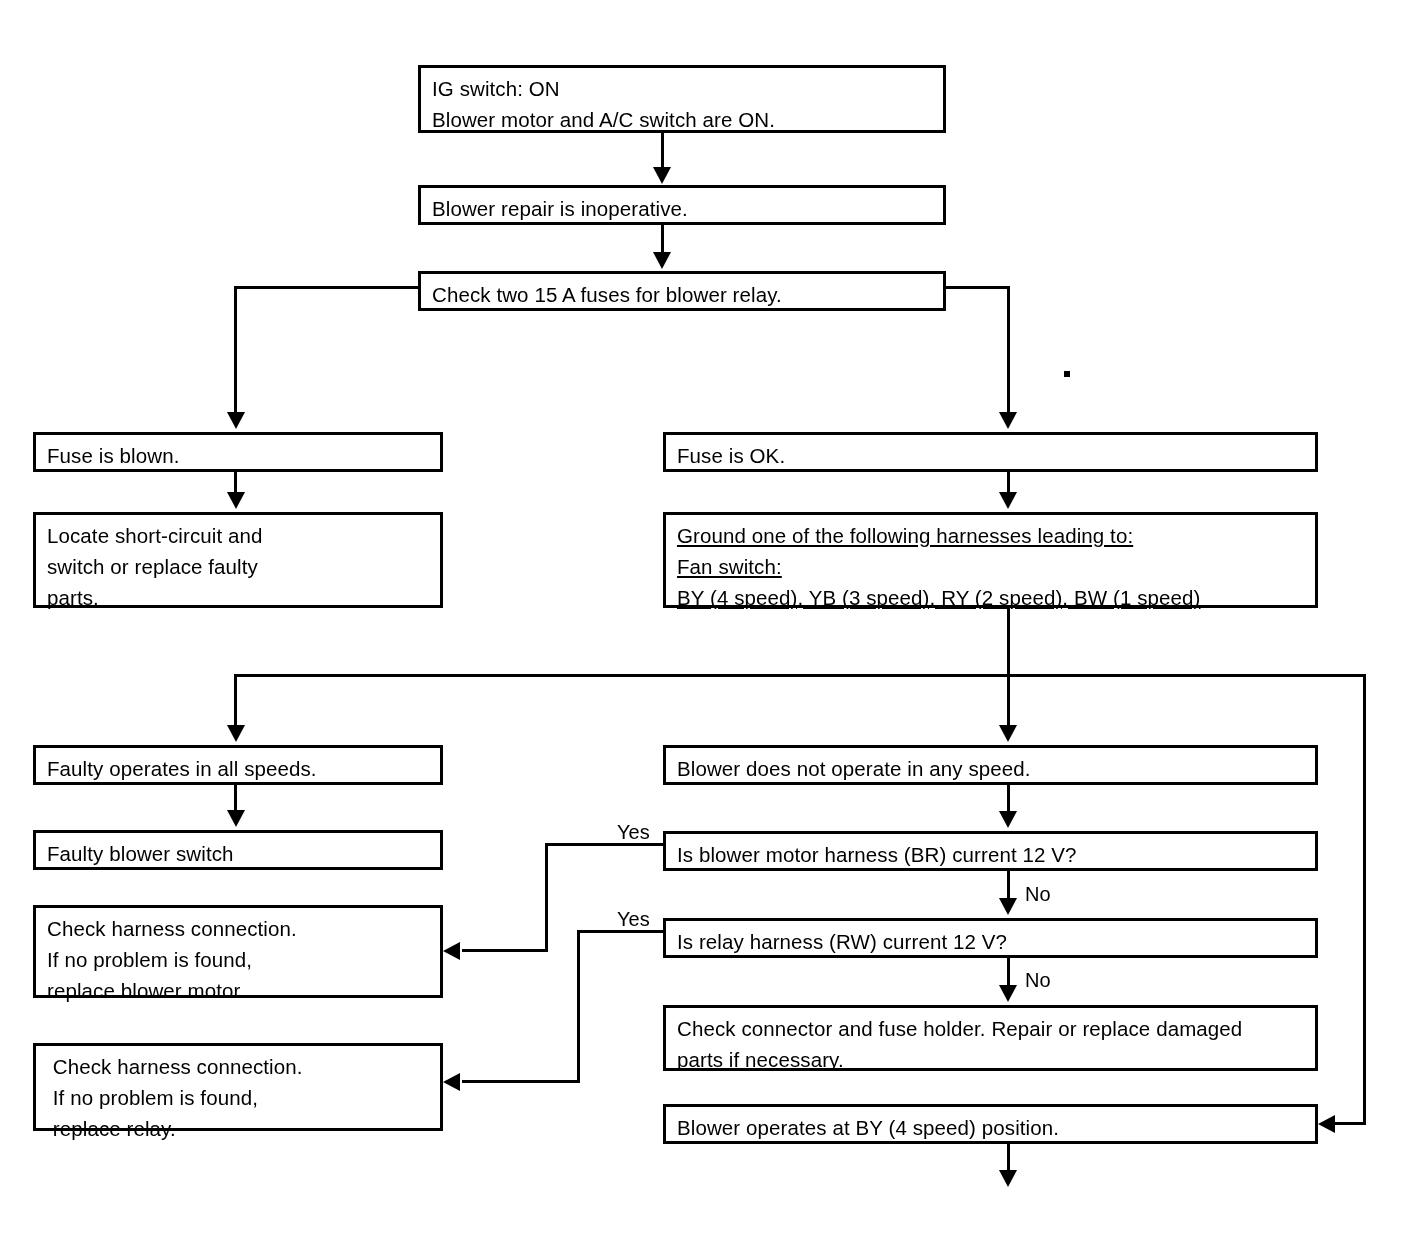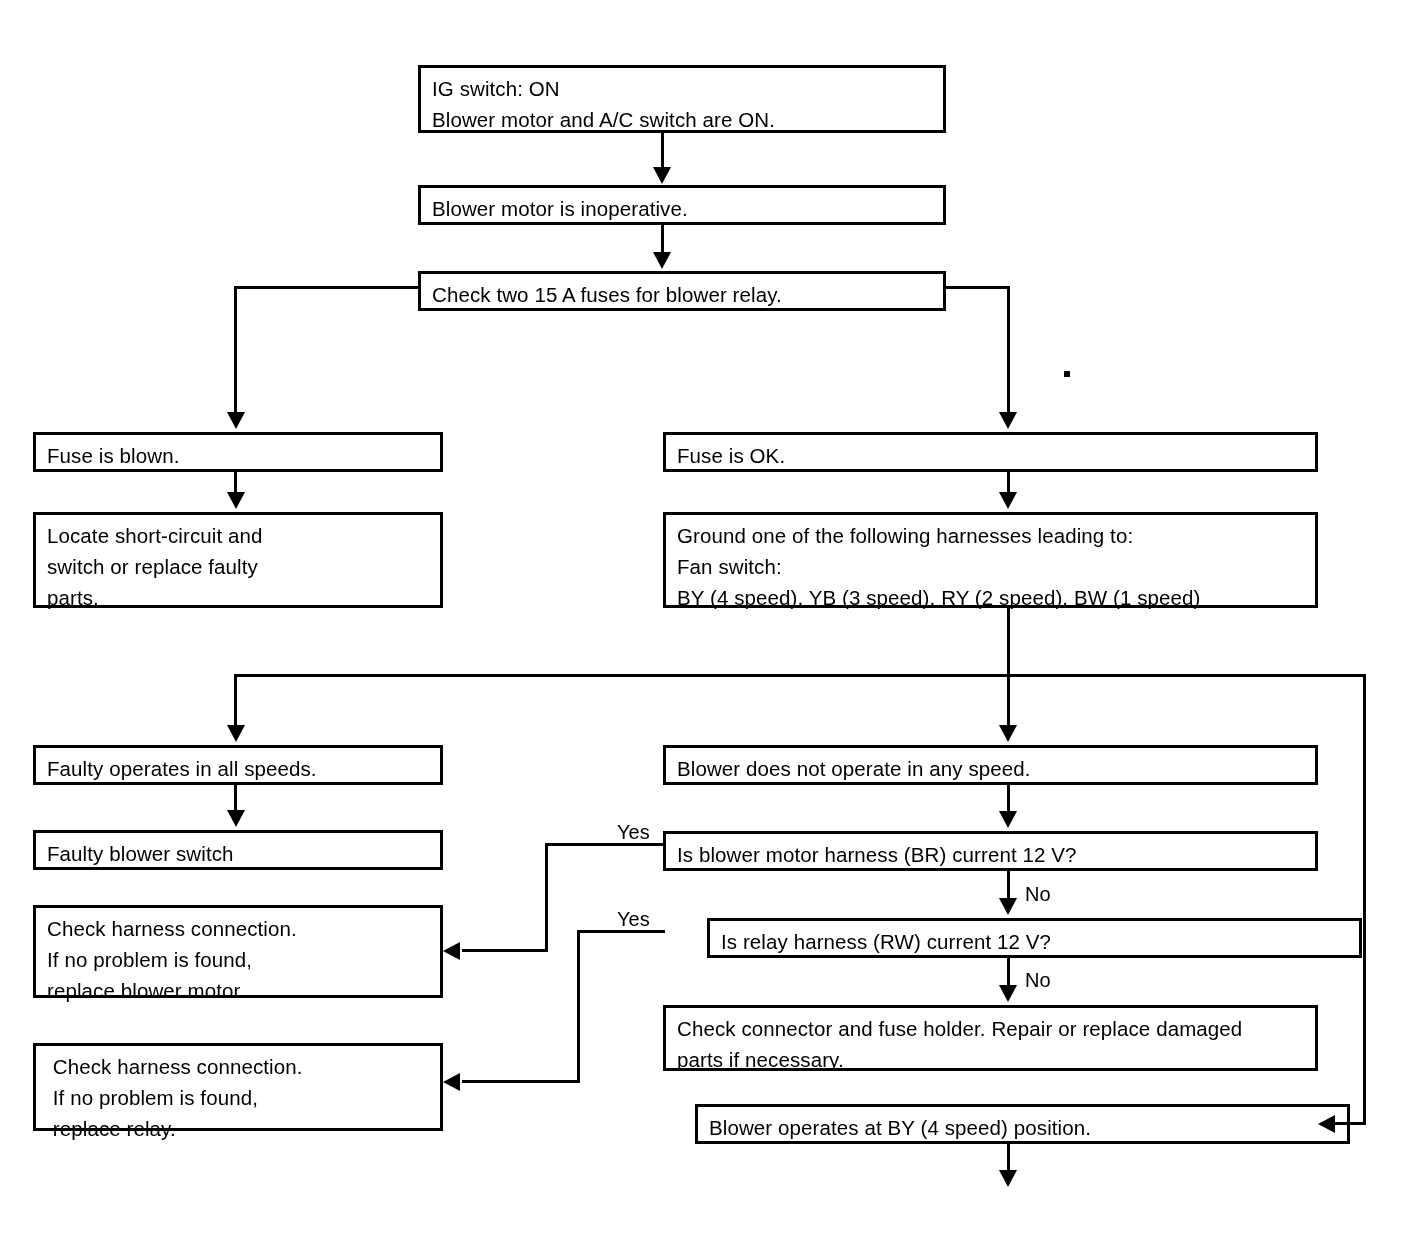--- a/index.html
+++ b/index.html
@@ -49,58 +49,58 @@
   .dot{position:absolute;width:6px;height:6px;background:#000;}
 </style>
 </head>
 <body>
 
 <div id="root">
 
   <div class="box" style="left:418px;top:65px;width:528px;height:68px;">IG switch: ON
 Blower motor and A/C switch are ON.</div>
 
-  <div class="box" style="left:418px;top:185px;width:528px;height:40px;">Blower motor is inoperative.</div>
+  <div class="box" style="left:418px;top:185px;width:528px;height:40px;">Blower repair is inoperative.</div>
 
   <div class="box" style="left:418px;top:271px;width:528px;height:40px;">Check two 15 A fuses for blower relay.</div>
 
   <div class="box" style="left:33px;top:432px;width:410px;height:40px;">Fuse is blown.</div>
 
   <div class="box" style="left:33px;top:512px;width:410px;height:96px;">Locate short-circuit and
 switch or replace faulty
 parts.</div>
 
   <div class="box" style="left:663px;top:432px;width:655px;height:40px;">Fuse is OK.</div>
 
-  <div class="box" style="left:663px;top:512px;width:655px;height:96px;">Ground one of the following harnesses leading to:
+  <div class="box" style="left:663px;top:512px;width:655px;height:96px;text-decoration:underline;">Ground one of the following harnesses leading to:
 Fan switch:
 BY (4 speed), YB (3 speed), RY (2 speed), BW (1 speed)</div>
 
   <div class="box" style="left:33px;top:745px;width:410px;height:40px;">Faulty operates in all speeds.</div>
 
   <div class="box" style="left:33px;top:830px;width:410px;height:40px;">Faulty blower switch</div>
 
   <div class="box" style="left:33px;top:905px;width:410px;height:93px;">Check harness connection.
 If no problem is found,
 replace blower motor.</div>
 
   <div class="box" style="left:33px;top:1043px;width:410px;height:88px;"> Check harness connection.
  If no problem is found,
  replace relay.</div>
 
   <div class="box" style="left:663px;top:745px;width:655px;height:40px;">Blower does not operate in any speed.</div>
 
   <div class="box" style="left:663px;top:831px;width:655px;height:40px;">Is blower motor harness (BR) current 12 V?</div>
 
-  <div class="box" style="left:663px;top:918px;width:655px;height:40px;margin-left:44px;">Is relay harness (RW) current 12 V?</div>
+  <div class="box" style="left:663px;top:918px;width:655px;height:40px;">Is relay harness (RW) current 12 V?</div>
 
   <div class="box" style="left:663px;top:1005px;width:655px;height:66px;">Check connector and fuse holder. Repair or replace damaged
 parts if necessary.</div>
 
-  <div class="box" style="left:663px;top:1104px;width:655px;height:40px;margin-left:32px;">Blower operates at BY (4 speed) position.</div>
+  <div class="box" style="left:663px;top:1104px;width:655px;height:40px;">Blower operates at BY (4 speed) position.</div>
 
 
   <div class="lbl" style="left:617px;top:822px;">Yes</div>
   <div class="lbl" style="left:1025px;top:884px;">No</div>
   <div class="lbl" style="left:617px;top:909px;">Yes</div>
   <div class="lbl" style="left:1025px;top:970px;">No</div>
 
   <div class="ln v" style="left:661px;top:133px;height:36px;"></div>
   <div class="arrow-d" style="left:653px;top:167px;"></div>
 

